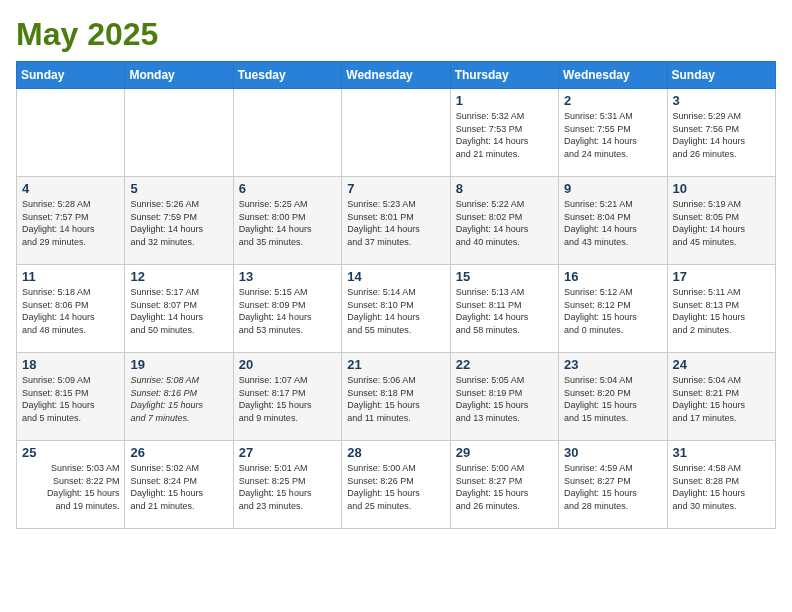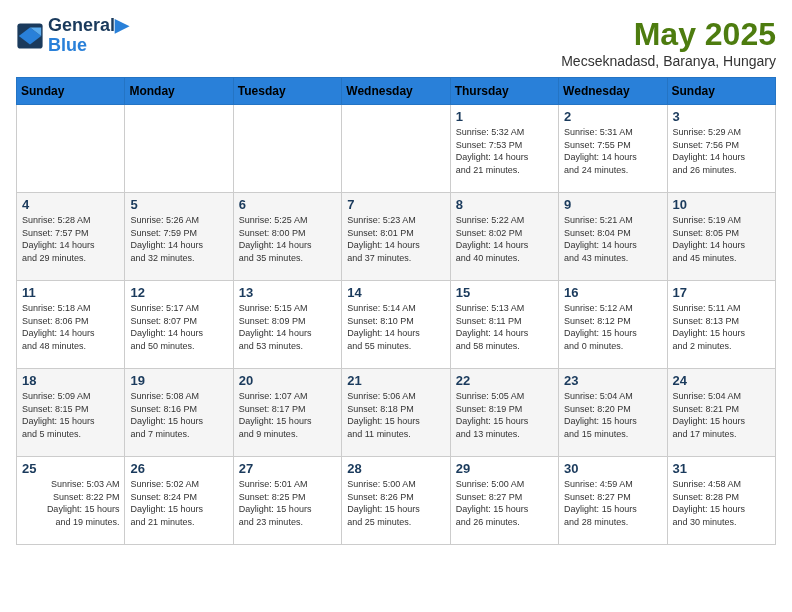--- a/index.html
+++ b/index.html
@@ -47,21 +47,21 @@
       color: #333;
       font-weight: normal;
     }
     .calendar-table {
       width: 100%;
       border-collapse: collapse;
       border: 1px solid #ccc;
     }
     .calendar-table th {
       background-color: #2980d9;
-      color: #000000;
+      color: #ffffff;
       font-size: 12px;
       font-weight: bold;
       padding: 6px 4px;
       text-align: left;
       border: 1px solid #2474c4;
     }
     .calendar-table td {
       width: calc(100% / 7);
       vertical-align: top;
       padding: 4px 5px;
@@ -87,34 +87,22 @@
       color: #333;
     }
     .empty-cell {
       background: #fff !important;
     }
   </style>
 </head>
 <body>
 
 <div class="header">
-  <div class="logo">
-    <svg class="logo-icon" viewBox="0 0 40 40">
-      <rect x="2" y="2" width="36" height="36" rx="4" fill="#1a3a5c"></rect>
-      <polygon points="20,8 36,20 20,32 4,20" fill="#2980d9"></polygon>
-      <polygon points="20,8 36,8 36,20" fill="#5aabee"></polygon>
-    </svg>
-    <div class="logo-text">
-      <div>General<span>▶</span></div>
-      <div style="color:#2980d9;">Blue</div>
-    </div>
-  </div>
   <div class="title-block">
     <div class="month-title">May 2025</div>
-    <div class="location-title">Mecseknadasd, Baranya, Hungary</div>
   </div>
 </div>
 
 <table class="calendar-table">
   <thead>
     <tr id="weekday-header">
         <th>Sunday</th>
         <th>Monday</th>
         <th>Tuesday</th>
         <th>Wednesday</th>
@@ -256,21 +244,21 @@
       <tr>
         <td>
           <span class="day-number">18</span>
           <div class="day-info" style="white-space: pre-line;">Sunrise: 5:09 AM
 Sunset: 8:15 PM
 Daylight: 15 hours
 and 5 minutes.</div>
         </td>
         <td>
           <span class="day-number">19</span>
-          <div class="day-info" style="white-space: pre-line;">Sunrise: 5:08 AM
+          <div class="day-info" style="white-space: pre-line; font-style: italic;">Sunrise: 5:08 AM
 Sunset: 8:16 PM
 Daylight: 15 hours
 and 7 minutes.</div>
         </td>
         <td>
           <span class="day-number">20</span>
           <div class="day-info" style="white-space: pre-line;">Sunrise: 1:07 AM
 Sunset: 8:17 PM
 Daylight: 15 hours
 and 9 minutes.</div>

